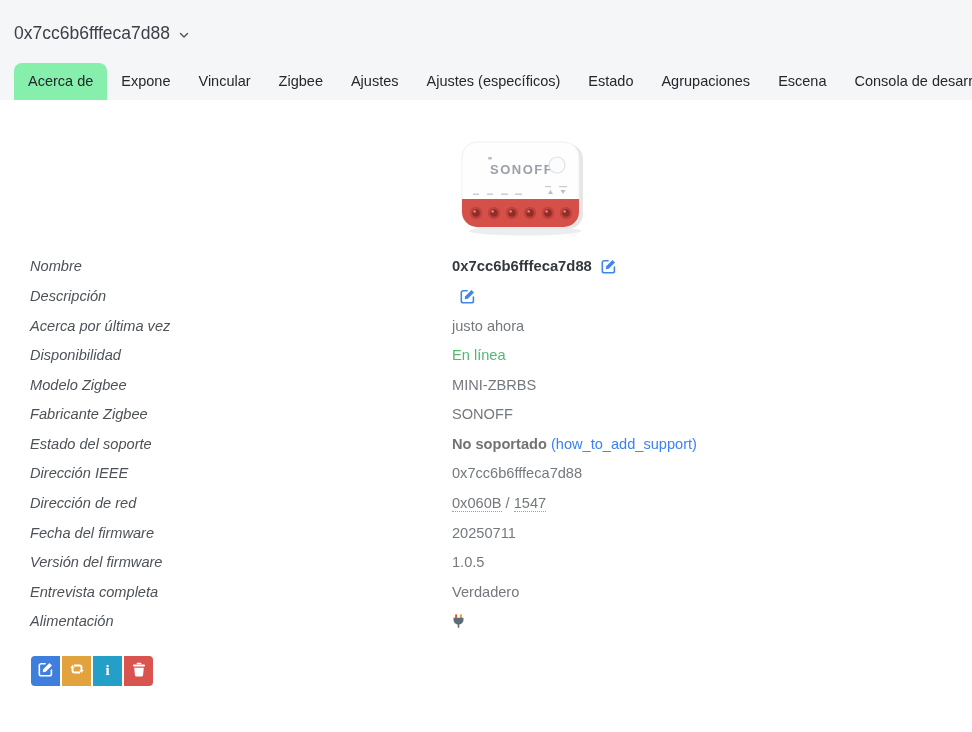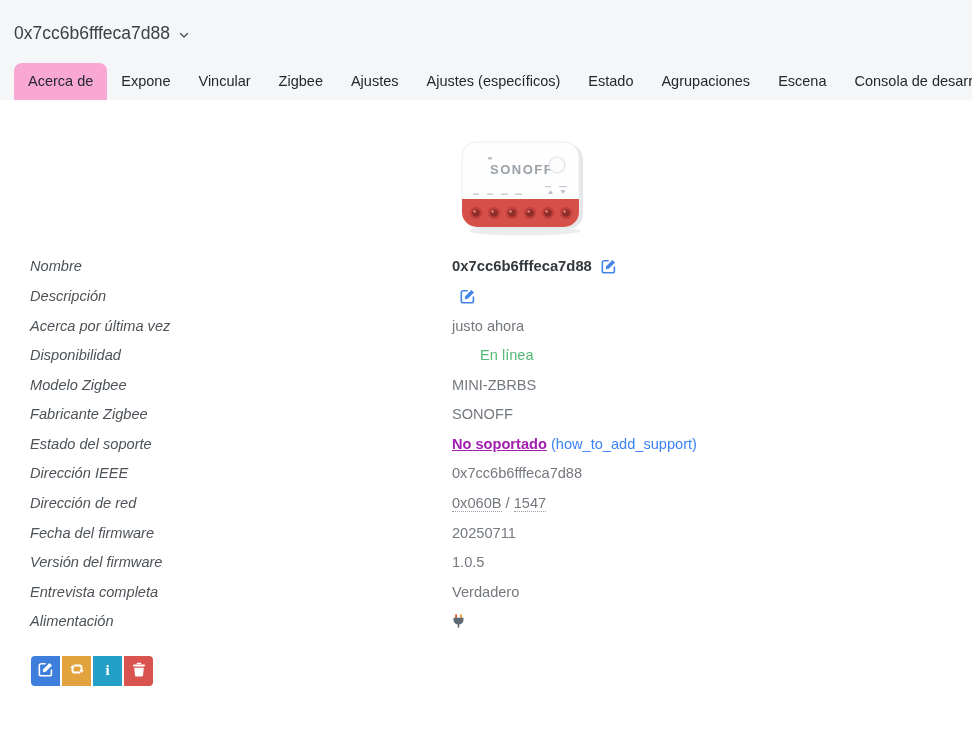--- a/index.html
+++ b/index.html
@@ -13,34 +13,34 @@
   
   .topbar { background:#f5f6f8; }
   .titlebar { height:63px; display:flex; align-items:center; gap:9px; padding:4px 14px 0 14px; }
   .title { font-size:17.5px; color:#3a4046; }
   .chev { display:inline-flex; margin-top:4px; }
   .tabs { display:flex; padding:0 14px; align-items:flex-end; }
   .tab {
     padding:10px 14px 11px 14px; font-size:14.5px; color:#24282c;
     cursor:pointer; white-space:nowrap; border-radius:8px 8px 0 0;
   }
-  .tab.active { background:#f9a8d4; }
+  .tab.active { background:#86efac; }
   
   .imgwrap { padding-top:37px; display:flex; justify-content:center; }
   .imgwrap svg { transform:translateX(38px); }
   table.info { border-collapse:collapse; width:100%; margin-top:14px; }
   td { vertical-align:top; }
   td.lbl {
     width:452px; padding:7.5px 10px 7.5px 30px;
     font-size:14.6px; line-height:14.6px; color:#4c5257;font-style:italic;
   }
   td.val { padding:7.5px 0; font-size:14.6px; line-height:14.6px; color:#74797f; }
   .name-val { color:#33383d; font-weight:700; font-size:14.8px; margin-right:9px; }
-  .green { color:#52b873;margin-left:28px; }
-  .red { color:#a21caf; font-weight:600;text-decoration:underline; }
+  .green { color:#52b873; }
+  .red { color:#737373; font-weight:600; }
   .blue-link { color:#3b82f6; text-decoration:none; cursor:pointer; }
   .dotted { color:#74797f; text-decoration:none; border-bottom:1.5px dotted #9aa0a6; cursor:pointer; }
   .edit-ic { display:inline-block; cursor:pointer; }
   .edit-ic svg { vertical-align:-3px; }
   .desc-edit { margin-left:8px; }
   
   .actions { margin:17px 0 0 31px; display:inline-flex; gap:2px; }
   .abtn {
     width:29px; height:30px; display:flex; align-items:center; justify-content:center;
     border:none; padding:0; cursor:pointer;

